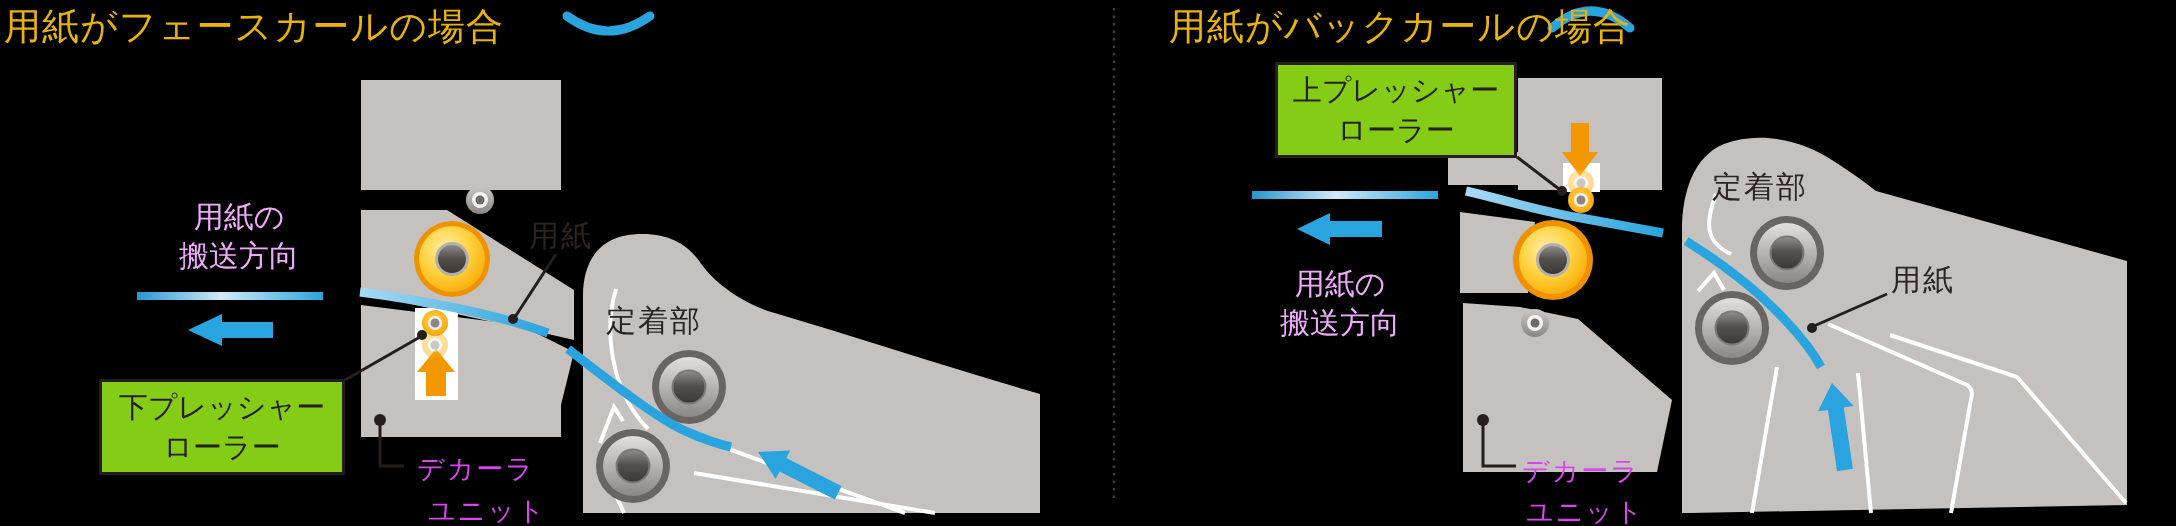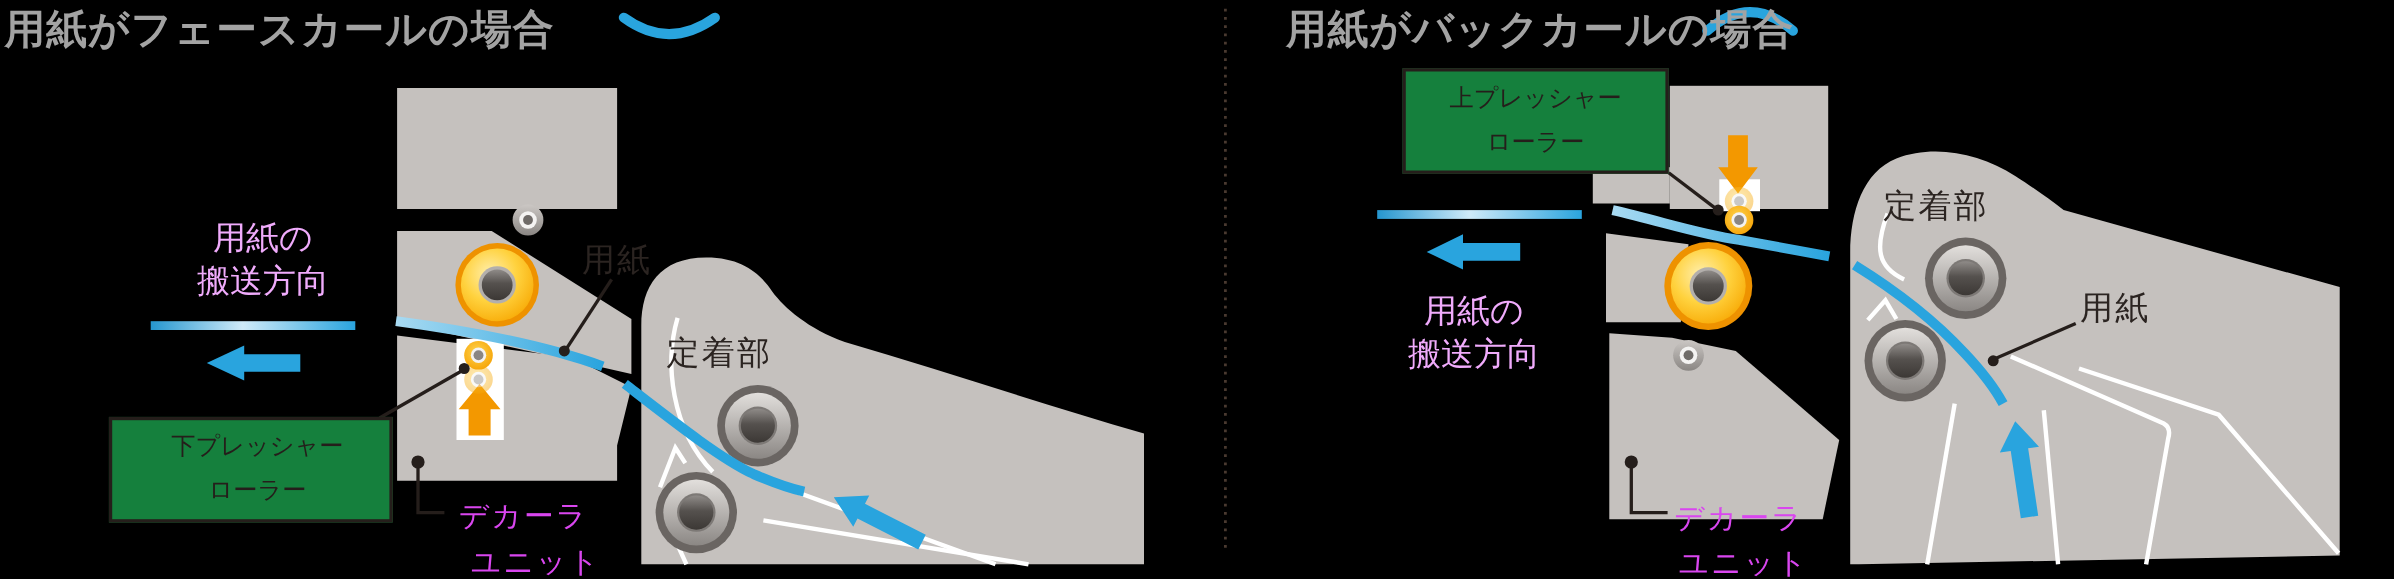--- a/index.html
+++ b/index.html
@@ -1,26 +1,26 @@
 <!DOCTYPE html>
 <html><head>
 <meta charset="utf-8">
 <style>
   html,body{margin:0;padding:0;background:#000;}
   #stage{position:relative;width:2176px;height:526px;background:#000;overflow:hidden;
          font-family:"DejaVu Sans","Liberation Sans",sans-serif;}
   #stage svg{position:absolute;left:0;top:0;}
   .txt{position:absolute;white-space:nowrap;}
-  .title{font-size:37px;font-weight:bold;color:#a3a3a3;letter-spacing:1px;}
+  .title{font-size:37px;font-weight:normal;color:#eab308;letter-spacing:1px;}
   .sub{font-size:30px;color:#f0abfc;line-height:39px;text-align:center;}
   .dark{font-size:30px;color:#2b2421;letter-spacing:2px;font-family:Liberation Serif, serif;}
   .gray2{font-size:27px;color:#d946ef;letter-spacing:2px;}
-  .callout{position:absolute;background:#15803d;border:3px solid #251e1b;
+  .callout{position:absolute;background:#84cc16;border:3px solid #251e1b;
            display:flex;flex-direction:column;align-items:center;justify-content:center;
-           font-size:22px;color:#251e1b;line-height:40px;text-align:center;}
+           font-size:29px;color:#251e1b;line-height:40px;text-align:center;}
 </style>
 </head>
 <body>
 
 <div id="stage">
 
 <svg width="2176" height="526" viewBox="0 0 2176 526">
   <defs>
     <linearGradient id="paperH" x1="0" y1="0" x2="1" y2="0">
       <stop offset="0" stop-color="#2596cf"></stop>
@@ -214,21 +214,21 @@
 
 <div class="txt sub" style="left:129px;top:197px;width:220px;">
   <div>用紙の</div>
   <div>搬送方向</div>
 </div>
 
 <div class="txt dark" style="left:529px;top:216px;">用紙</div>
 
 <div class="txt dark" style="left:606px;top:301px;">定着部</div>
 
-<div class="callout" style="left:99px;top:379px;width:240px;height:90px;padding-left:12px;">
+<div class="callout" style="left:99px;top:379px;width:240px;height:90px;">
   <div>下プレッシャー</div>
   <div>ローラー</div>
 </div>
 
 <div class="txt gray2" style="left:417px;top:451px;">デカーラ</div>
 <div class="txt gray2" style="left:428px;top:493px;">ユニット</div>
 
 <div class="txt title" style="left:1169px;top:2px;">用紙がバックカールの場合</div>
 
 <div class="txt sub" style="left:1230px;top:264px;width:220px;">

